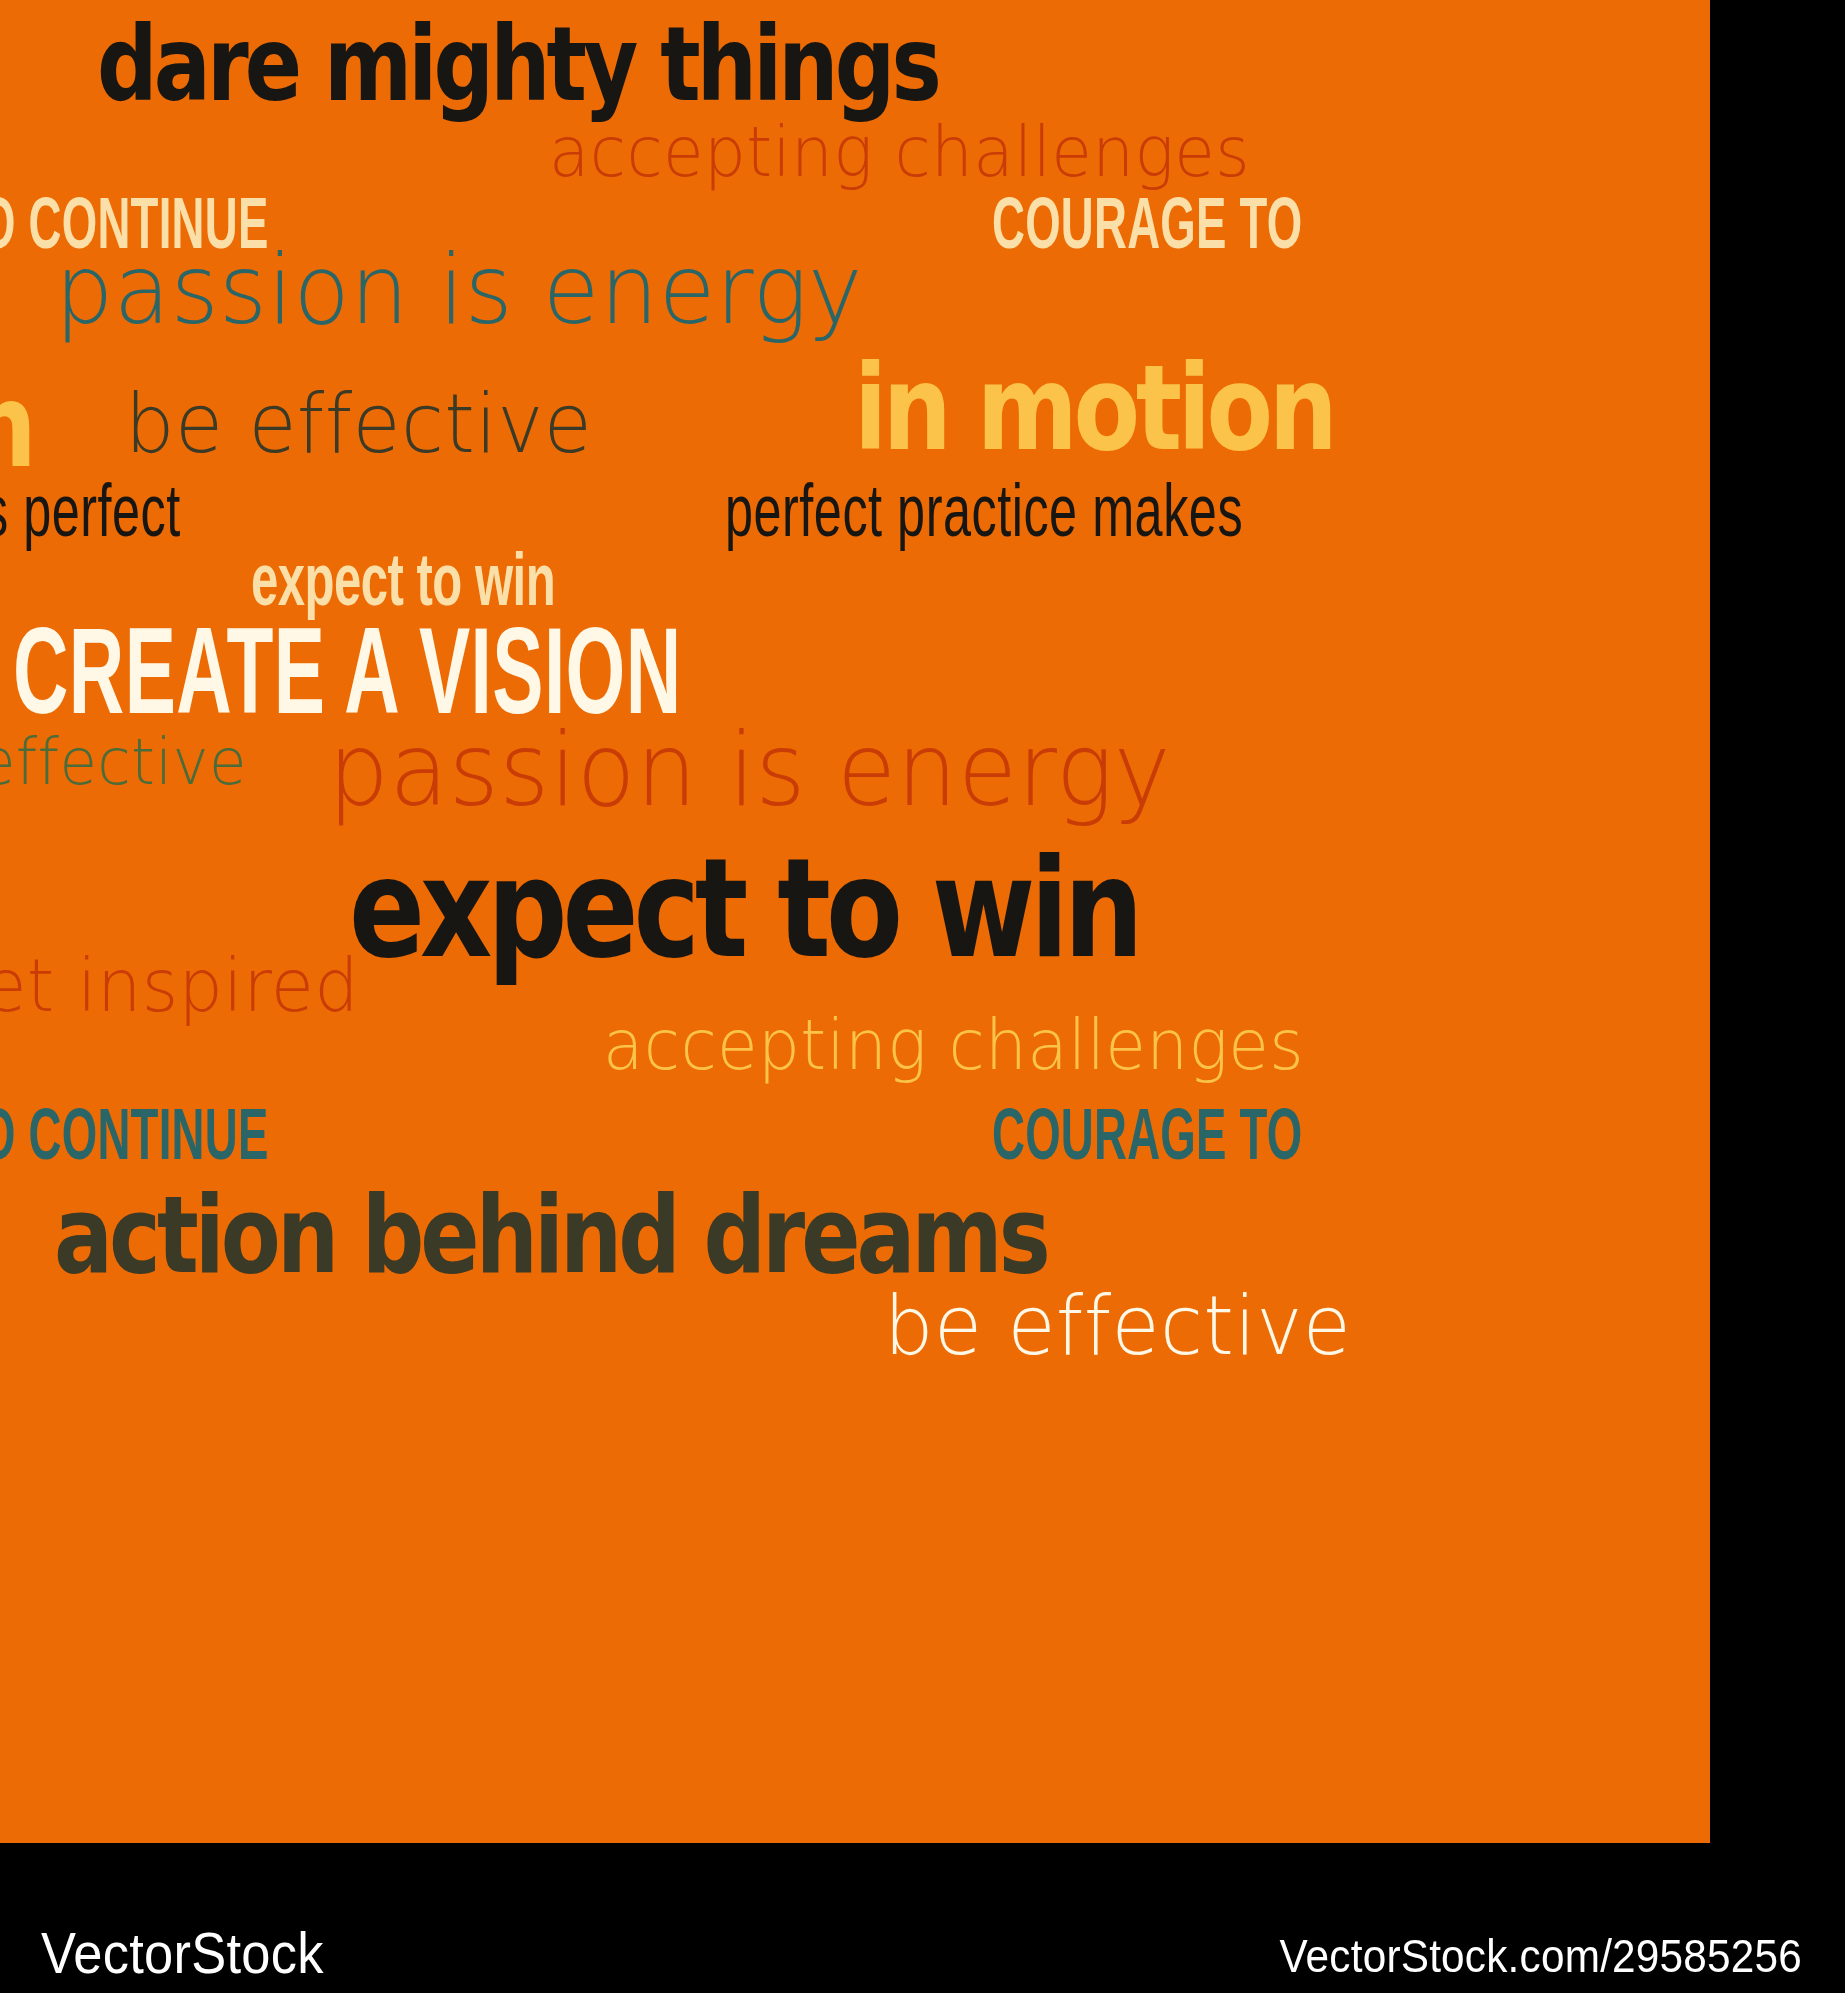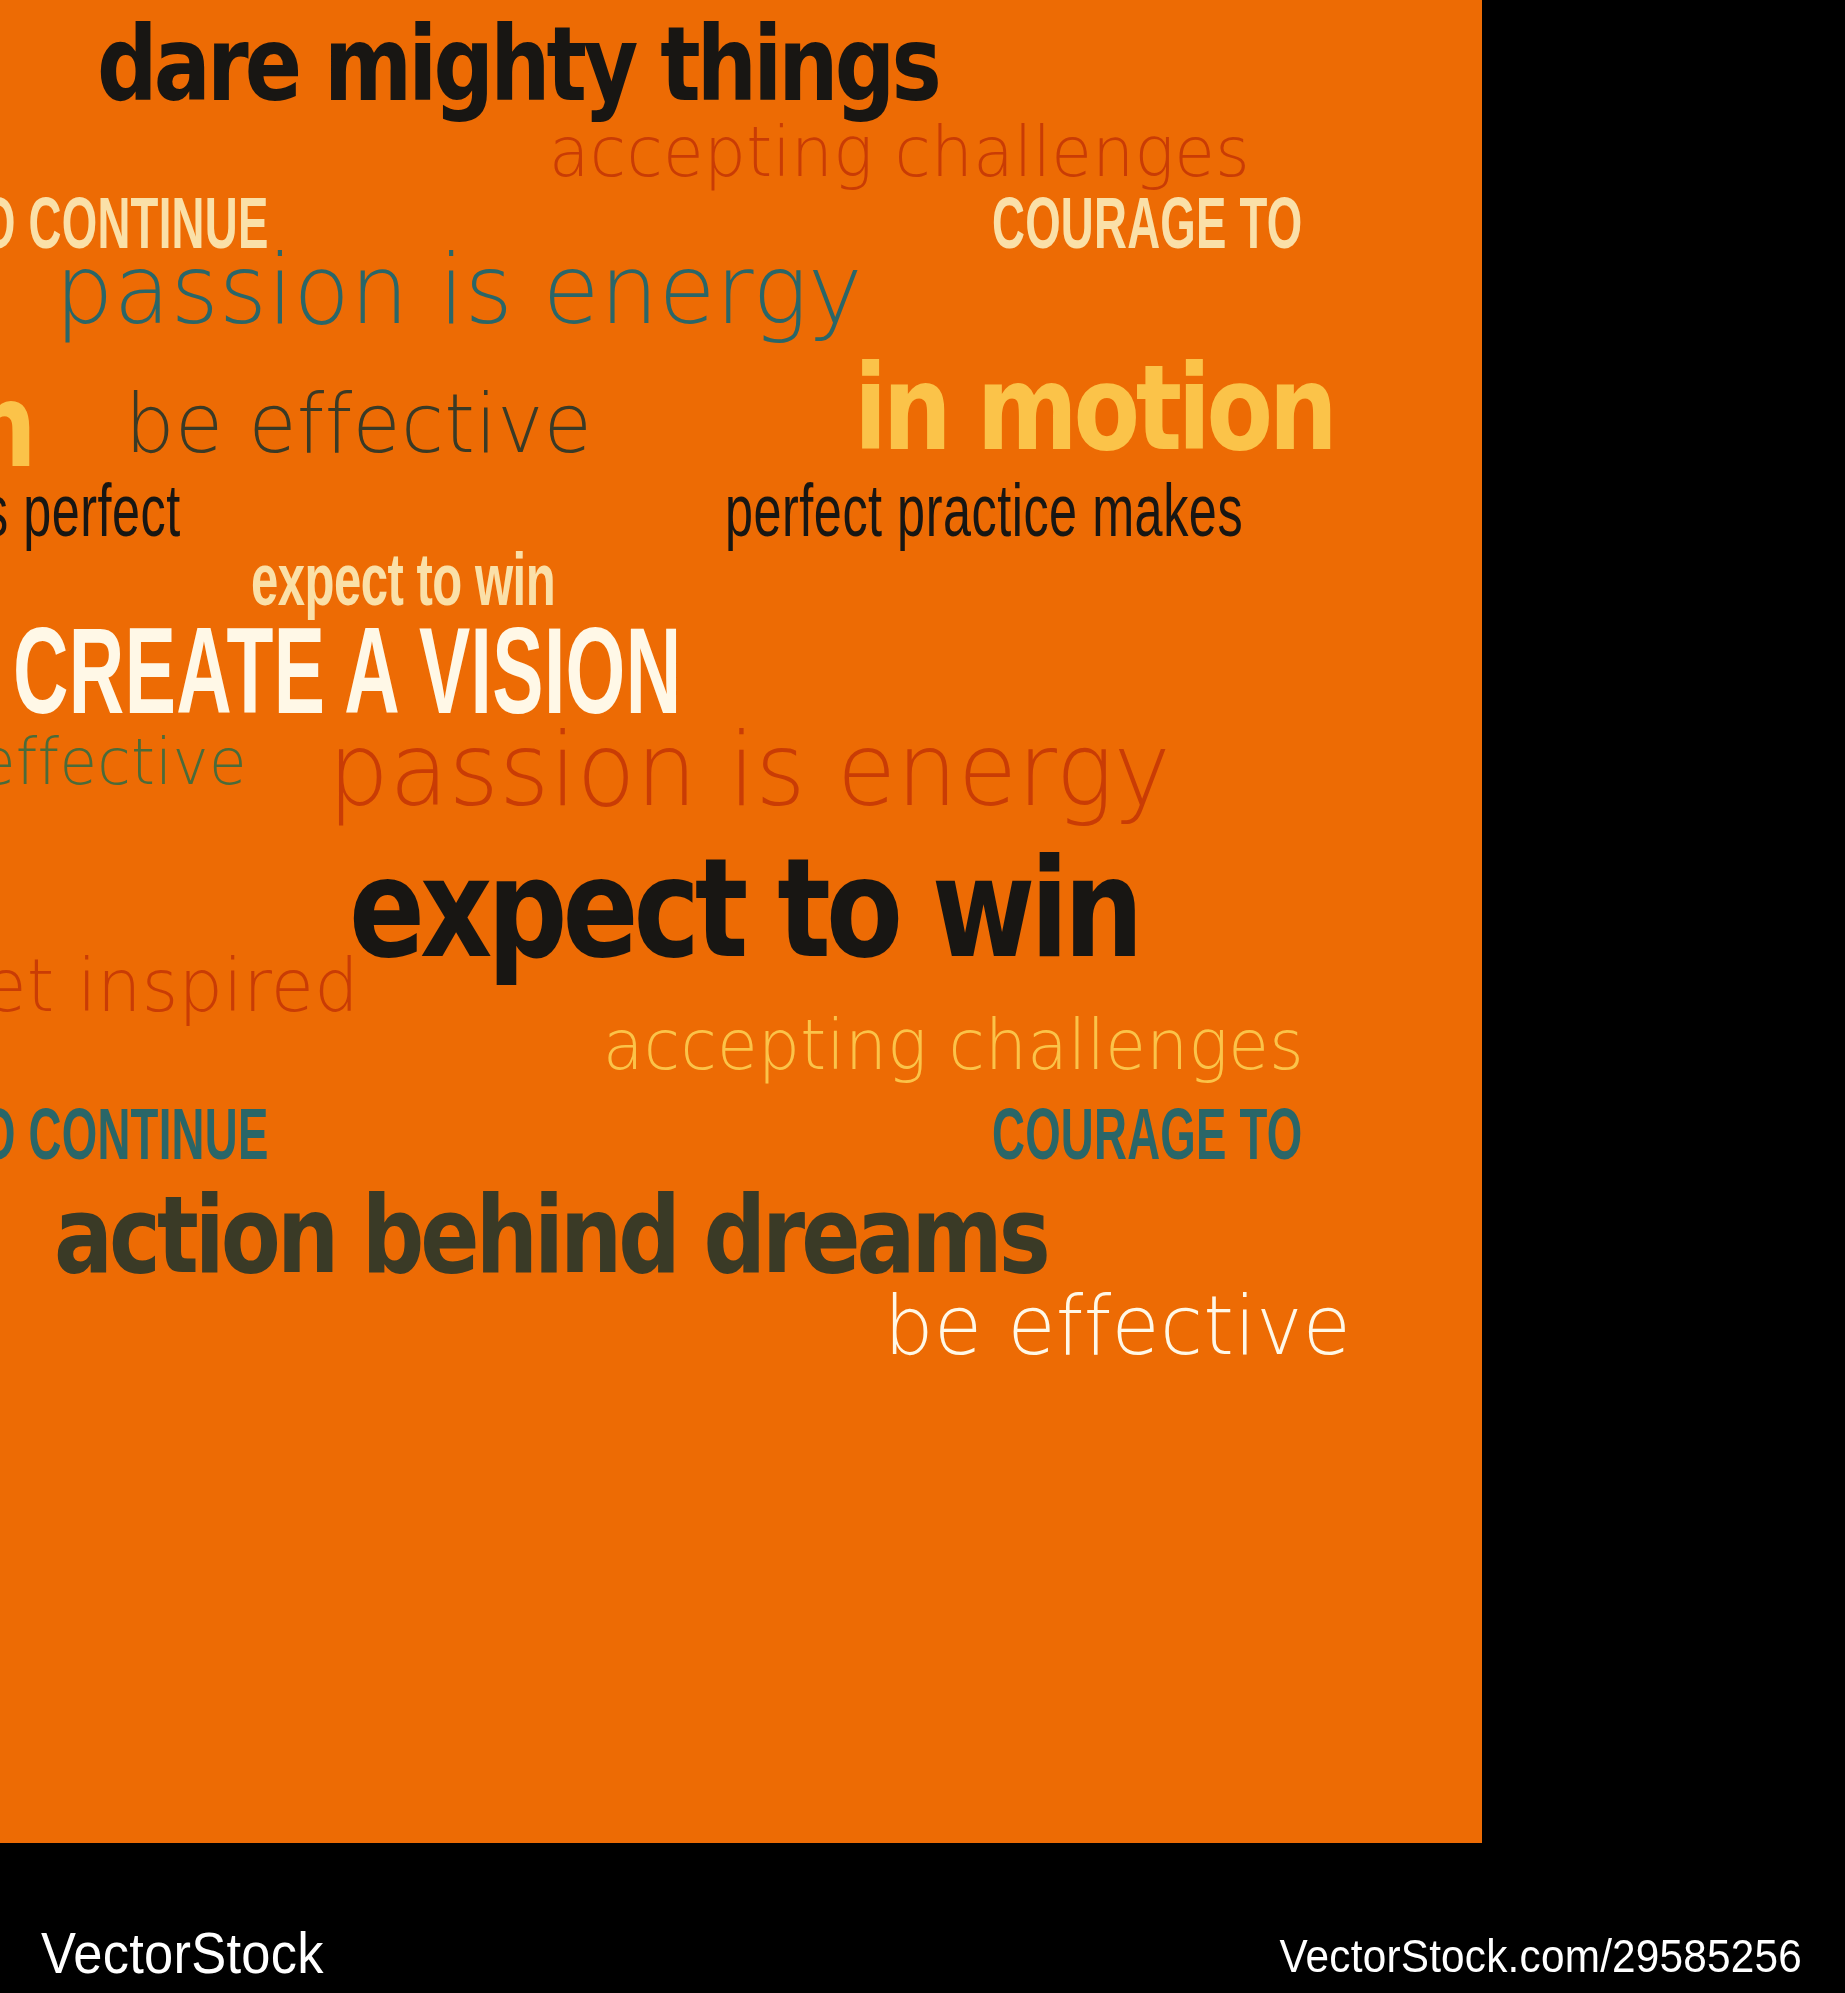--- a/index.html
+++ b/index.html
@@ -10,21 +10,21 @@
     overflow:hidden;
   }
   #poster{
     position:relative;
     width:1846px;height:1994px;
     background:#000;
     overflow:hidden;
   }
   .canvas{
     position:absolute;left:0;top:0;
-    width:1482px;height:1843px;
+    width:1710px;height:1843px;
     background:#ED6B04;
     overflow:hidden;
   }
   .w{
     position:absolute;
     white-space:nowrap;
     line-height:1;
     user-select:none;
   }
 

